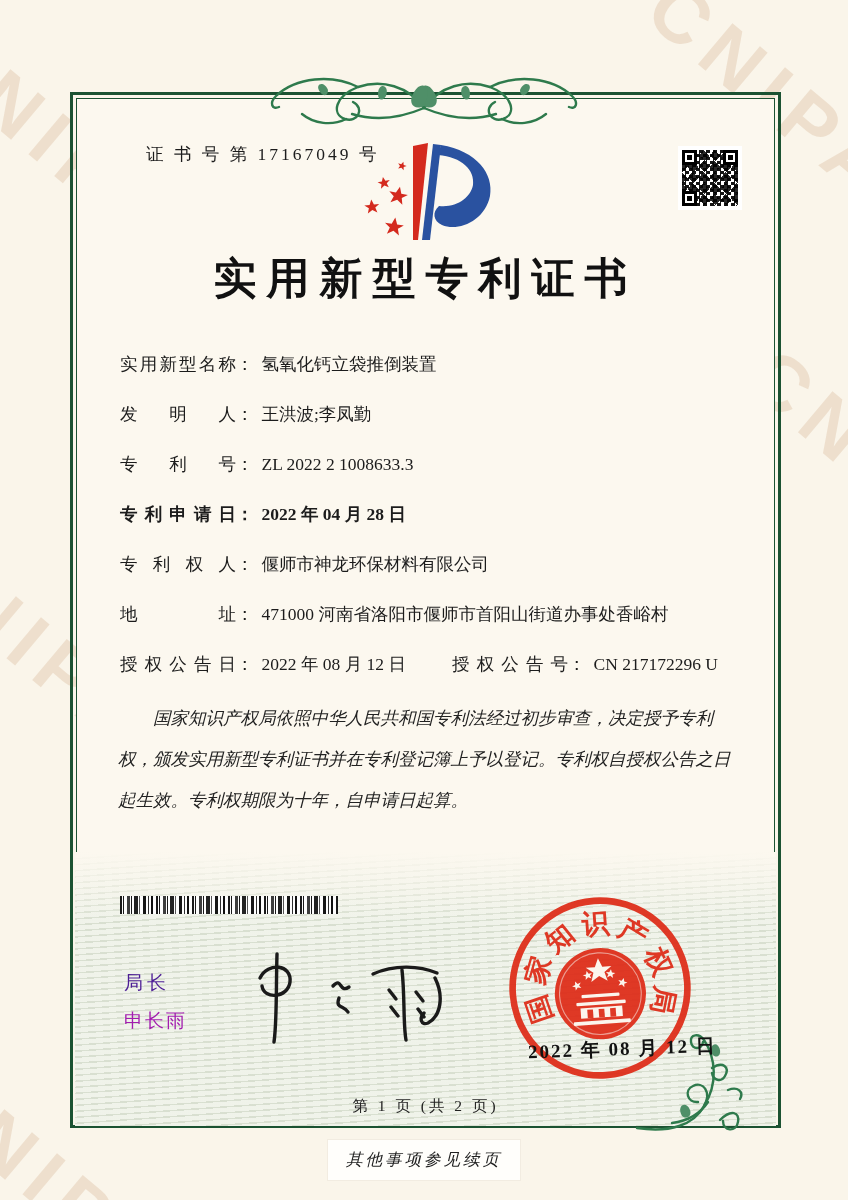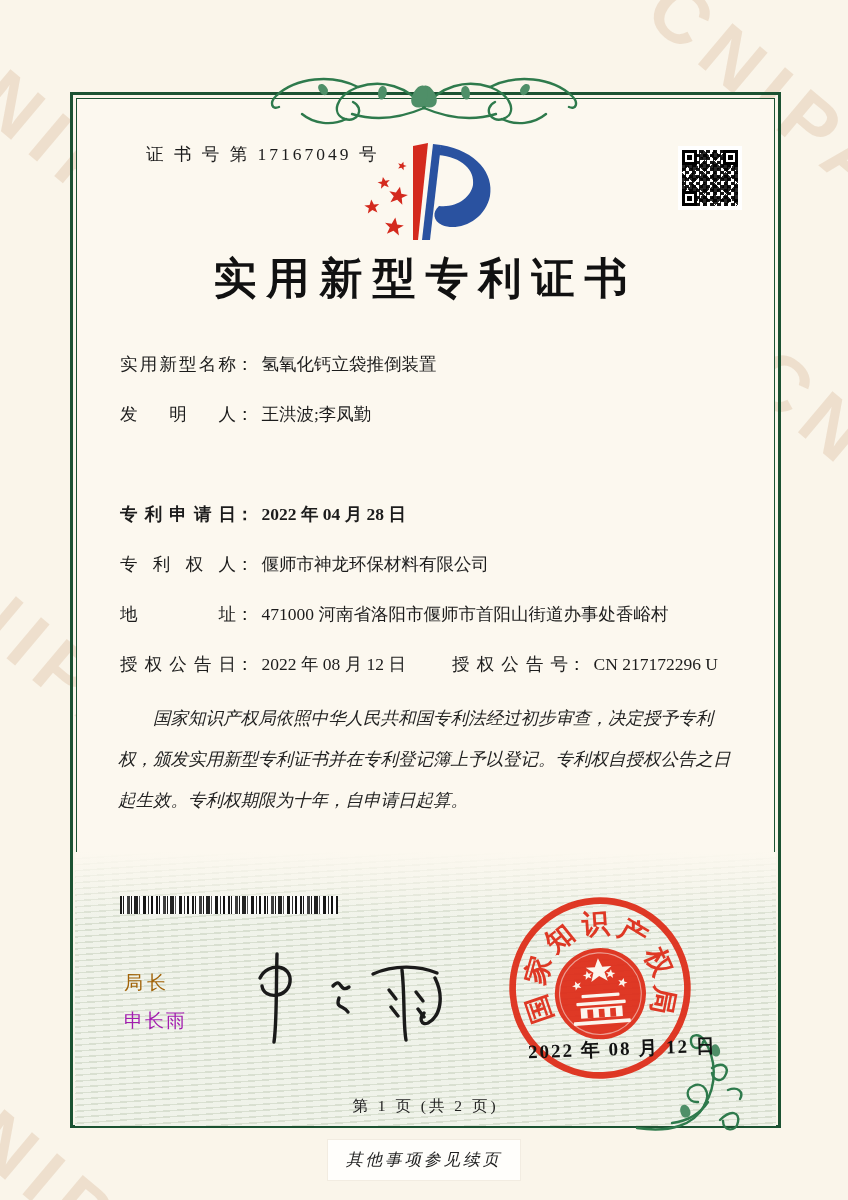--- a/index.html
+++ b/index.html
@@ -92,21 +92,21 @@
       #222 14px 18px, #fdfdfd 18px 19px,
       #555 19px 20px, #fdfdfd 20px 23px,
       #161616 23px 26px, #fdfdfd 26px 28px,
       #303030 28px 29px, #fdfdfd 29px 31px,
       #101010 31px 33px, #fdfdfd 33px 36px);
   }
   
   .sig-title {
     position:absolute; left:124px; top:970px;
     font-family:"Liberation Sans","DejaVu Sans",sans-serif;
-    font-size:19px; letter-spacing:4px; color:#a16207;
+    font-size:19px; letter-spacing:4px; color:#4c1d95;
   }
   .sig-name {
     position:absolute; left:124px; top:1008px;
     font-family:"Liberation Sans","DejaVu Sans",sans-serif;
     font-size:19px; letter-spacing:2px; color:#a21caf;
   }
   .sig-hand { position:absolute; left:240px; top:942px; }
   
   .seal-svg { position:absolute; left:505px; top:893px; }
   .seal-date {
@@ -207,20 +207,23 @@
     </div>
   </div>
 
   <div class="title">实用新型专利证书</div>
 
   <div class="frow r0">
     <span class="flabel">实用新型名称</span><span class="fcolon">：</span><span>氢氧化钙立袋推倒装置</span>
   </div>
   <div class="frow r1">
     <span class="flabel">发明人</span><span class="fcolon">：</span><span>王洪波;李凤勤</span>
+  </div>
+  <div class="frow r2">
+    <span class="flabel">专利号</span><span class="fcolon">：</span><span>ZL 2022 2 1008633.3</span>
   </div>
   <div class="frow r3">
     <span class="flabel">专利申请日</span><span class="fcolon">：</span><span>2022 年 04 月 28 日</span>
   </div>
   <div class="frow r4">
     <span class="flabel">专利权人</span><span class="fcolon">：</span><span>偃师市神龙环保材料有限公司</span>
   </div>
   <div class="frow r5">
     <span class="flabel">地址</span><span class="fcolon">：</span><span>471000 河南省洛阳市偃师市首阳山街道办事处香峪村</span>
   </div>

